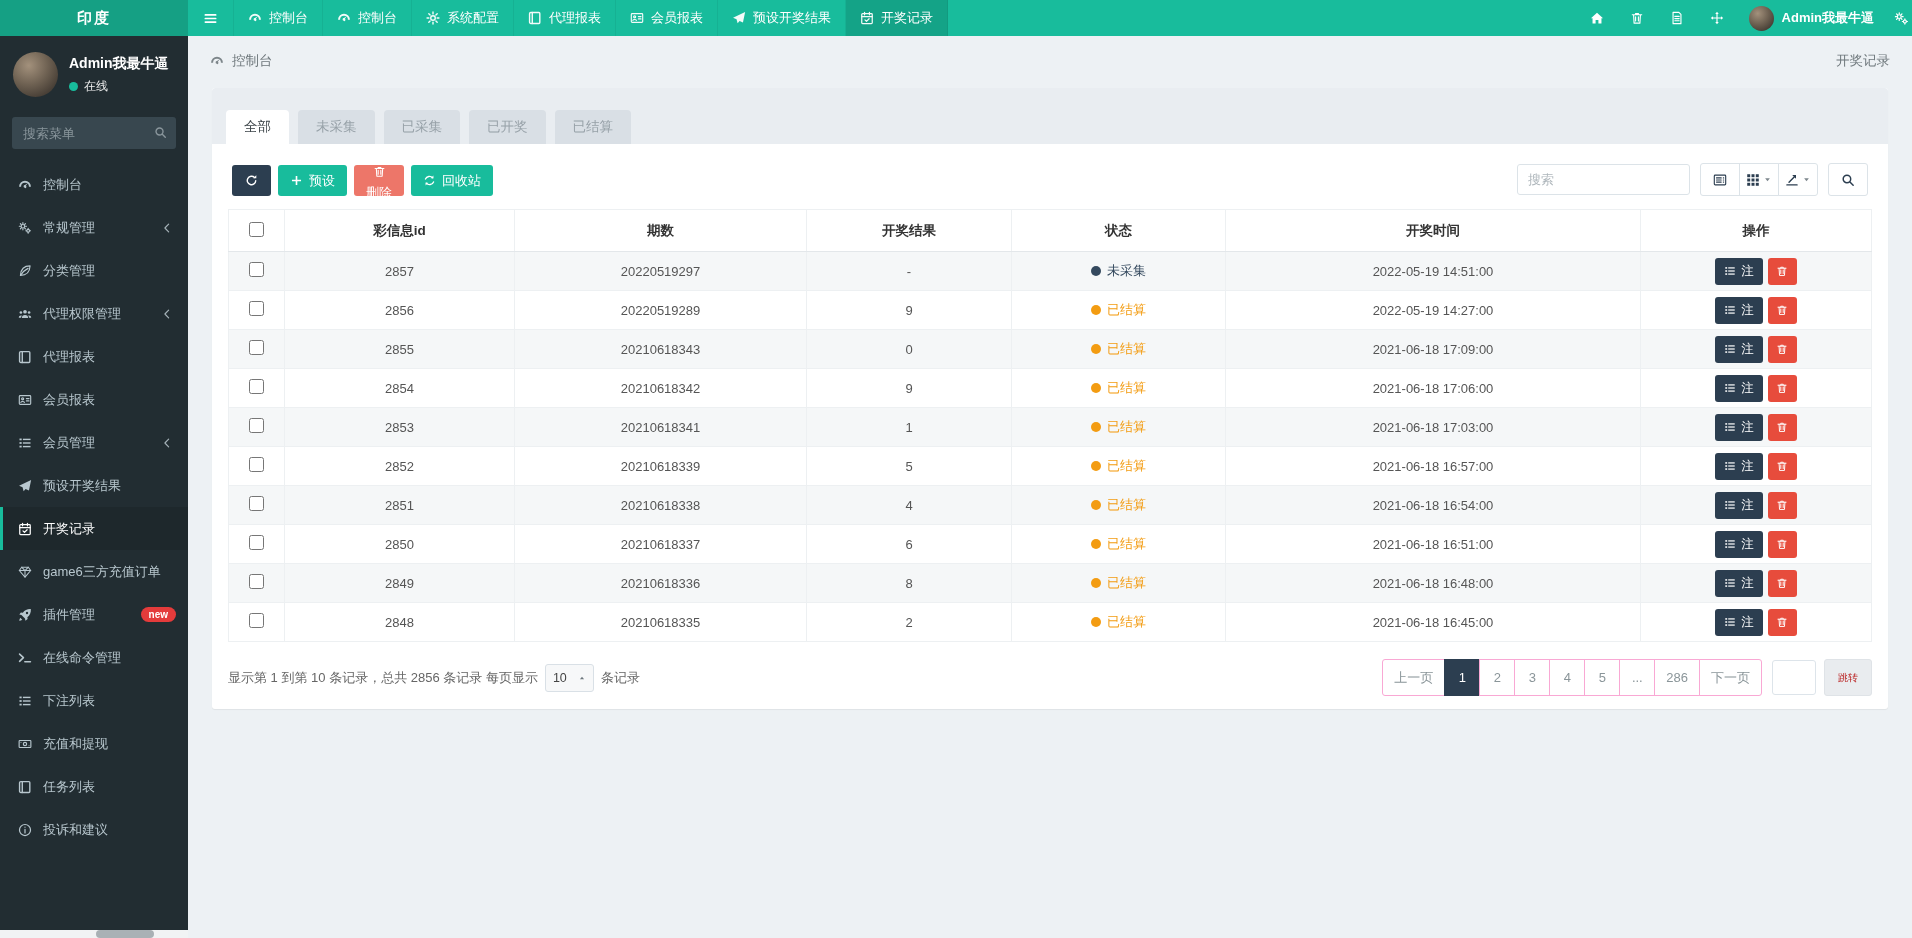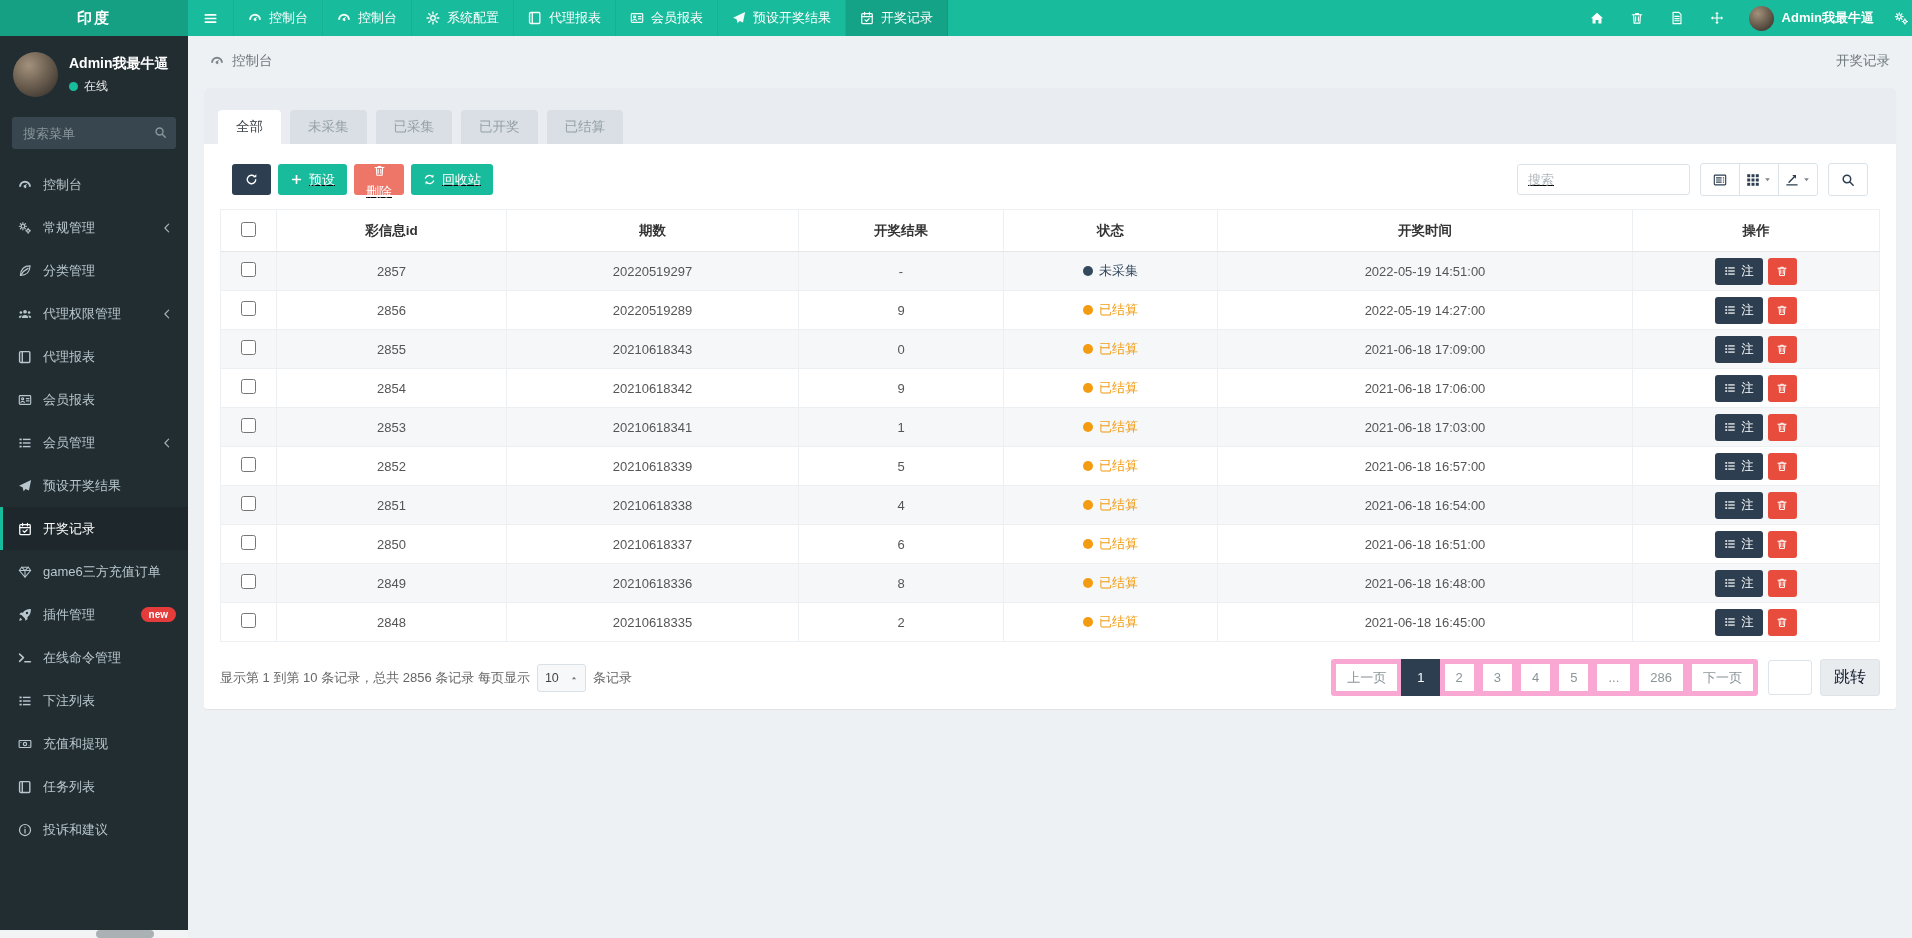--- a/index.html
+++ b/index.html
@@ -46,27 +46,27 @@
   .badge-new{margin-left:auto;background:#e43b3b;color:#fff;font-size:10px;font-weight:bold;padding:2px 8px;border-radius:9px;}
   .sidebar-hscroll{position:absolute;bottom:0;left:0;width:188px;height:8px;background:#f1f3f4;}
   .sidebar-hscroll .thumb{position:absolute;top:0;left:96px;width:58px;height:8px;background:#a9b1b5;border-radius:4px;}
 
   
   .main{position:absolute;left:188px;top:36px;right:0;bottom:0;background:var(--page-bg);overflow:hidden;}
   .breadcrumb-bar{height:50px;display:flex;align-items:center;justify-content:space-between;padding:0 22px;color:#6e777b;font-size:13.5px;}
   .breadcrumb-left{display:flex;align-items:center;gap:8px;}
   .breadcrumb-left .ico{font-size:14px;color:#7d868a;}
 
-  .card{margin:2px 16px 0;background:#fff;border-radius:3px;box-shadow:0 1px 1px rgba(0,0,0,.06);height:621px;overflow:hidden;}
+  .card{margin:2px 24px 0;background:#fff;border-radius:3px;box-shadow:0 1px 1px rgba(0,0,0,.06);height:621px;overflow:hidden;}
   .card-header{background:#e9edf1;padding:22px 14px 0;border-radius:3px 3px 0 0;}
   .tabs{display:flex;gap:9px;}
   .tab{height:34px;padding:0 18px;display:flex;align-items:center;font-size:13.5px;color:#97a1a8;background:#d9dfe5;border-radius:4px 4px 0 0;cursor:pointer;}
   .tab.active{background:#fff;color:#3c4449;}
 
-  .toolbar{display:flex;align-items:center;padding:19px 28px 13px;text-decoration:underline;}
+  .toolbar{display:flex;align-items:flex-end;padding:19px 20px 13px;}
   .tbtn{height:31px;border:0;border-radius:3px;color:#fff;font-size:13px;display:inline-flex;align-items:center;gap:6px;padding:0 12px;margin-right:7px;cursor:pointer;font-family:inherit;}
   .tbtn .ico{font-size:13px;}
   .tbtn-refresh{background:var(--navy);padding:0 13px;}
   .tbtn-teal{background:var(--teal);}
   .tbtn-red{background:var(--danger-light);flex-direction:column;}
   .toolbar-right{margin-left:auto;display:flex;align-items:center;}
   .tool-search{width:173px;height:31px;border:1px solid #dce3e8;border-radius:3px;padding:0 10px;font-size:13px;color:#555;outline:none;font-family:inherit;}
   .tool-search::placeholder{color:#aeb6bb;}
   .vgroup{display:flex;margin-left:10px;}
   .vbtn{width:40px;height:33px;background:#fff;border:1px solid #dce3e8;display:flex;align-items:center;justify-content:center;gap:3px;color:var(--navy);font-size:14px;margin-left:-1px;cursor:pointer;}
@@ -90,26 +90,26 @@
   .status-settled{color:var(--warning);}
   .op-cell{display:flex;align-items:center;justify-content:center;gap:5px;}
   .btn-note{background:var(--navy);color:#fff;border:0;border-radius:3px;height:27px;padding:0 9px;display:inline-flex;align-items:center;gap:5px;font-size:12.5px;cursor:pointer;font-family:inherit;}
   .btn-note .ico{font-size:12px;}
   .btn-rowdel{background:var(--danger);color:#fff;border:0;border-radius:3px;height:27px;width:29px;display:inline-flex;align-items:center;justify-content:center;font-size:12px;cursor:pointer;}
 
   .pagination-row{display:flex;align-items:center;padding:17px 16px;color:#666;font-size:13px;}
   .size-select{display:inline-flex;align-items:center;justify-content:space-between;width:49px;height:28px;border:1px solid #d9e0e6;border-radius:3px;background:#f7f8f9;color:#444;font-size:12.5px;padding:12px 7px;margin:0 7px;cursor:pointer;}
   .size-select .caret{font-size:8px;color:#6d777d;}
   .pager{margin-left:auto;display:flex;align-items:center;}
-  .page-btn{min-width:36px;height:37px;padding:0 11px;border:5px solid #f9a8d4;background:#fff;color:#8a9599;font-size:13px;display:flex;align-items:center;justify-content:center;margin-left:-1px;cursor:pointer;font-family:inherit;}
+  .page-btn{min-width:36px;height:37px;padding:0 11px;border:1px solid #f9a8d4;background:#fff;color:#8a9599;font-size:13px;display:flex;align-items:center;justify-content:center;margin-left:-1px;cursor:pointer;font-family:inherit;}
   .pager .page-btn:first-child{border-radius:3px 0 0 3px;margin-left:0;}
   .pager .page-btn.last{border-radius:0 3px 3px 0;}
   .page-btn.active{background:var(--navy);border-color:var(--navy);color:#fff;}
   .jump-input{width:44px;height:35px;border:1px solid #dde4ea;border-radius:3px;margin-left:10px;outline:none;padding:0 6px;font-size:13px;font-family:inherit;}
-  .jump-btn{height:37px;padding:0 13px;margin-left:8px;background:#e9ecef;border:1px solid #dfe3e7;border-radius:3px;color:#0f172a;font-size:16px;cursor:pointer;font-family:Liberation Sans, sans-serif;}
+  .jump-btn{height:37px;padding:0 13px;margin-left:8px;background:#e9ecef;border:1px solid #dfe3e7;border-radius:3px;color:#b91c1c;font-size:10px;cursor:pointer;font-family:Liberation Sans, sans-serif;}
 </style>
 </head>
 <body>
 
 <div class="navbar">
   <div class="brand">印度</div>
   <div class="nav-burger">
     <span class="ico">
         <svg viewBox="0 0 16 16" fill="none" stroke="currentColor" stroke-width="1.8" stroke-linecap="round" stroke-linejoin="round">
           <path d="M2.5 4.2h11M2.5 8h11M2.5 11.8h11"></path>

